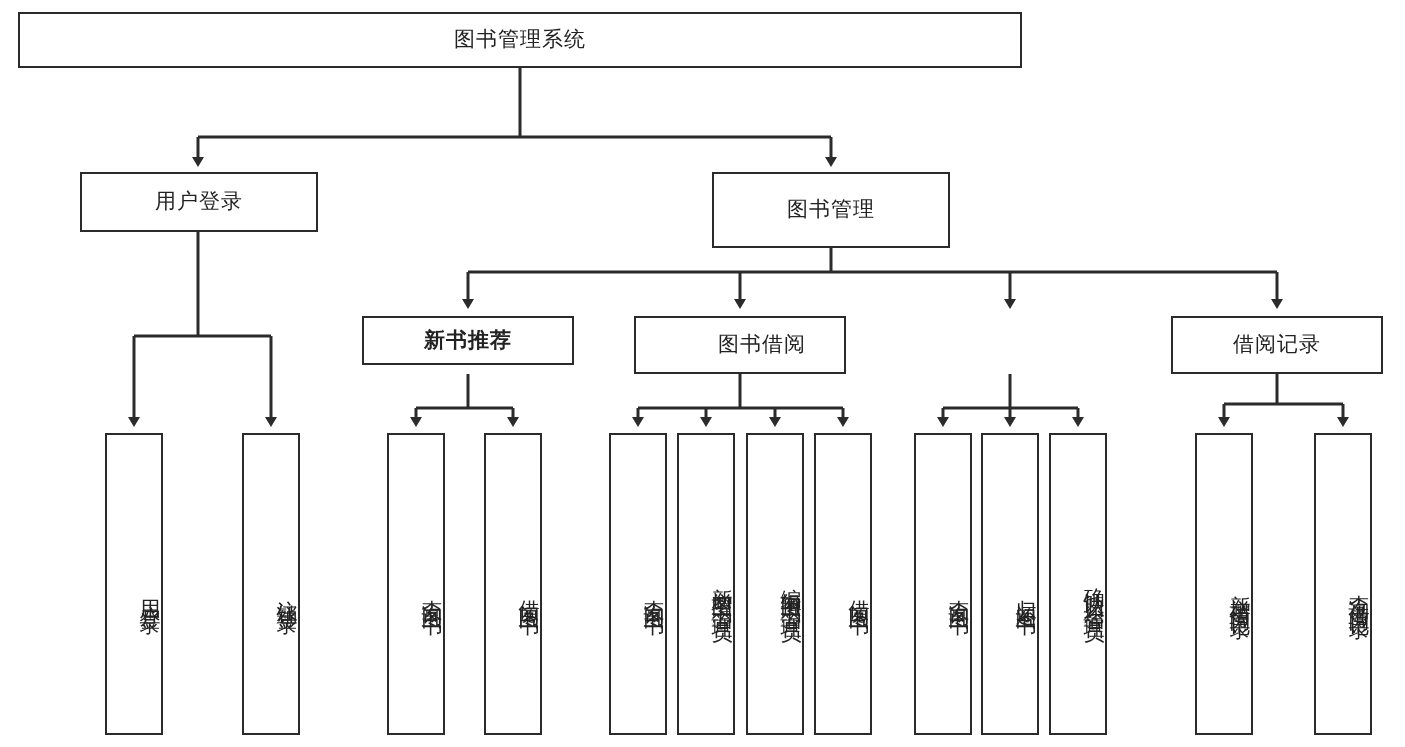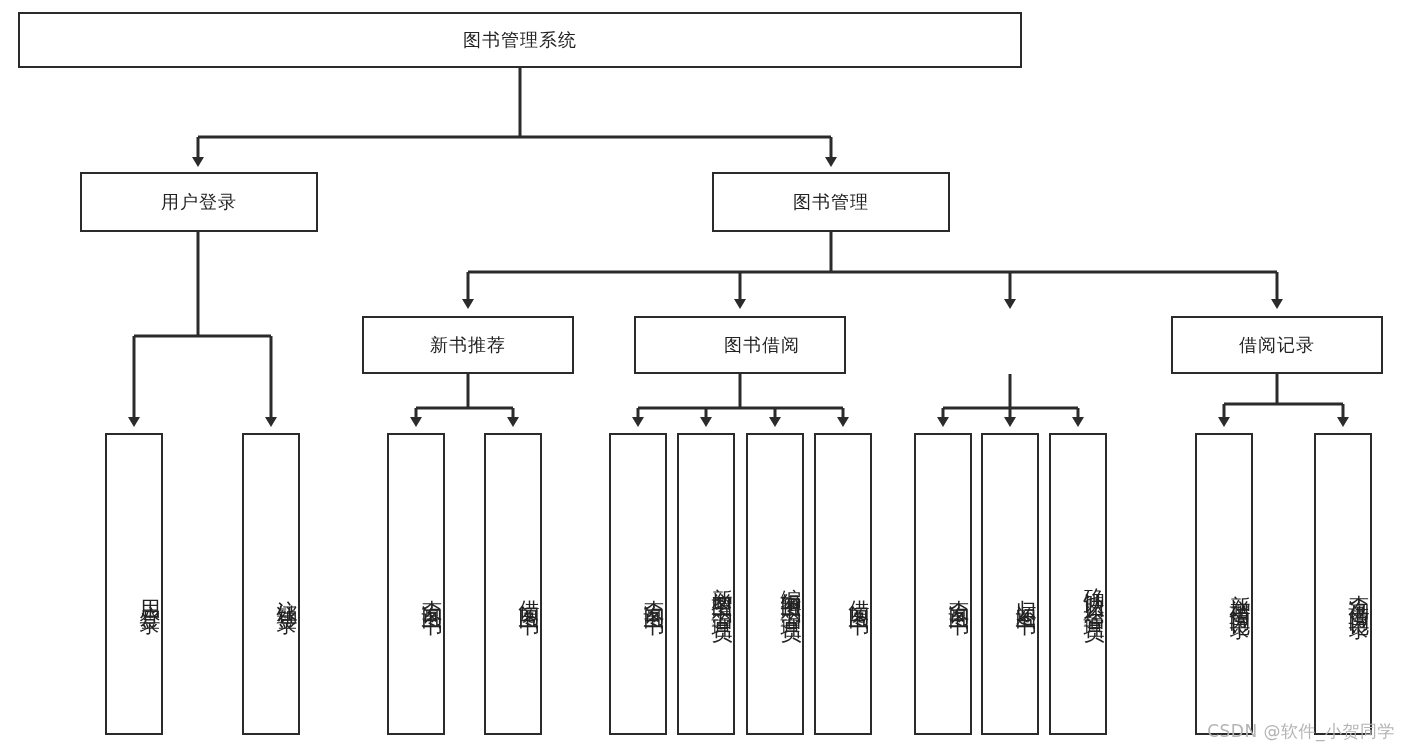--- a/index.html
+++ b/index.html
@@ -30,21 +30,21 @@
     box-sizing: border-box;
     border: 2px solid #2b2b2b;
     background: #ffffff;
     display: flex;
     align-items: center;
     justify-content: center;
     text-align: center;
     z-index: 2;
   }
   .node-h {
-    font-size: 18px;
+    font-size: 21px;
     line-height: 1.2;
     letter-spacing: 1px;
     white-space: nowrap;
   }
   .node-v {
     writing-mode: vertical-rl;
     text-orientation: upright;
     font-size: 21px;
     letter-spacing: 5px;
     line-height: 1.05;
@@ -122,25 +122,25 @@
     </g>
   </svg>
 
   <div class="node node-h" style="left:18px; top:12px; width:1004px; height:56px;">
     <span>图书管理系统</span>
   </div>
 
   <div class="node node-h" style="left:80px; top:172px; width:238px; height:60px;">
     <span>用户登录</span>
   </div>
-  <div class="node node-h" style="left:712px; top:172px; width:238px; height:60px;justify-content:center;">
+  <div class="node node-h" style="left:712px; top:172px; width:238px; height:76px;justify-content:center;">
     <span>图书管理</span>
   </div>
 
-  <div class="node node-h" style="left:362px; top:316px; width:212px; height:58px;">
+  <div class="node node-h" style="left:362px; top:316px; width:212px; height:49px;font-weight:bold;">
     <span>新书推荐</span>
   </div>
   <div class="node node-h" style="left:634px; top:316px; width:212px; height:58px;padding-left:44px;">
     <span>图书借阅</span>
   </div>
   <div class="node node-h" style="left:1171px; top:316px; width:212px; height:58px;">
     <span>借阅记录</span>
   </div>
 
   <div class="node node-v" style="left:105px; top:433px; width:58px; height:302px;">
@@ -180,15 +180,14 @@
     <span class="vtext">确认归还（管理员）</span>
   </div>
 
   <div class="node node-v" style="left:1195px; top:433px; width:58px; height:302px;">
     <span class="vtext">新增借阅记录</span>
   </div>
   <div class="node node-v" style="left:1314px; top:433px; width:58px; height:302px;">
     <span class="vtext">查询借阅记录</span>
   </div>
 
-  <div class="watermark">CSDN @软件_小贺同学</div>
 
 </div>
 
 </body></html>

